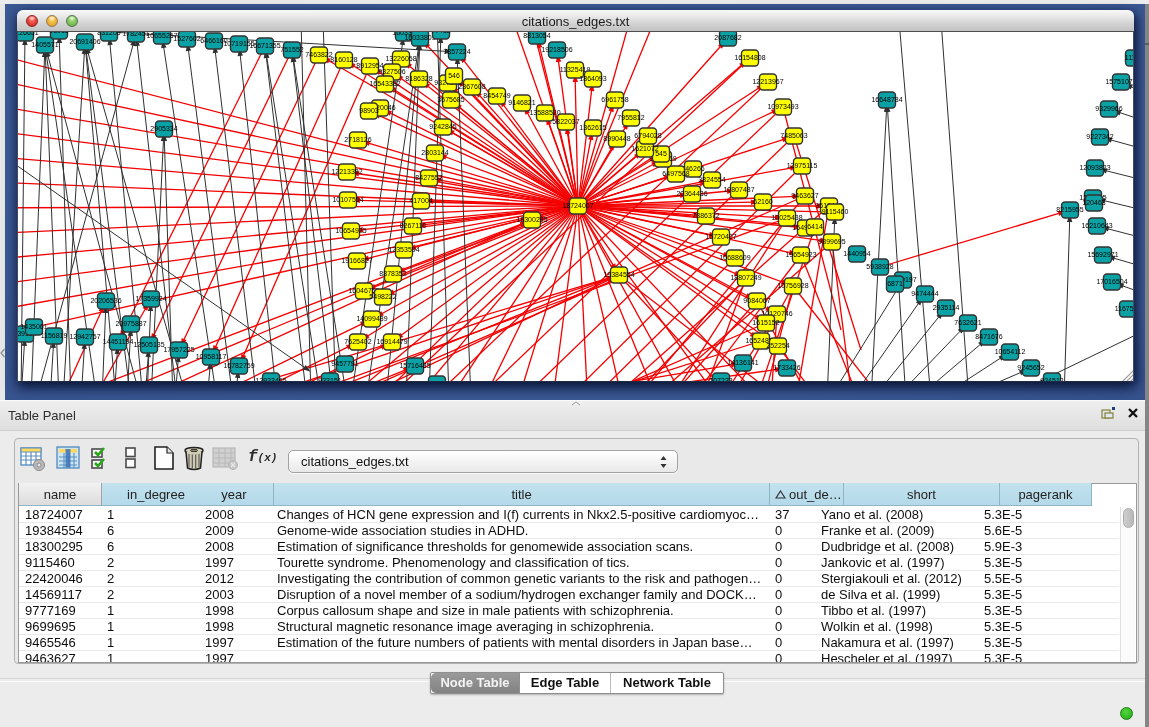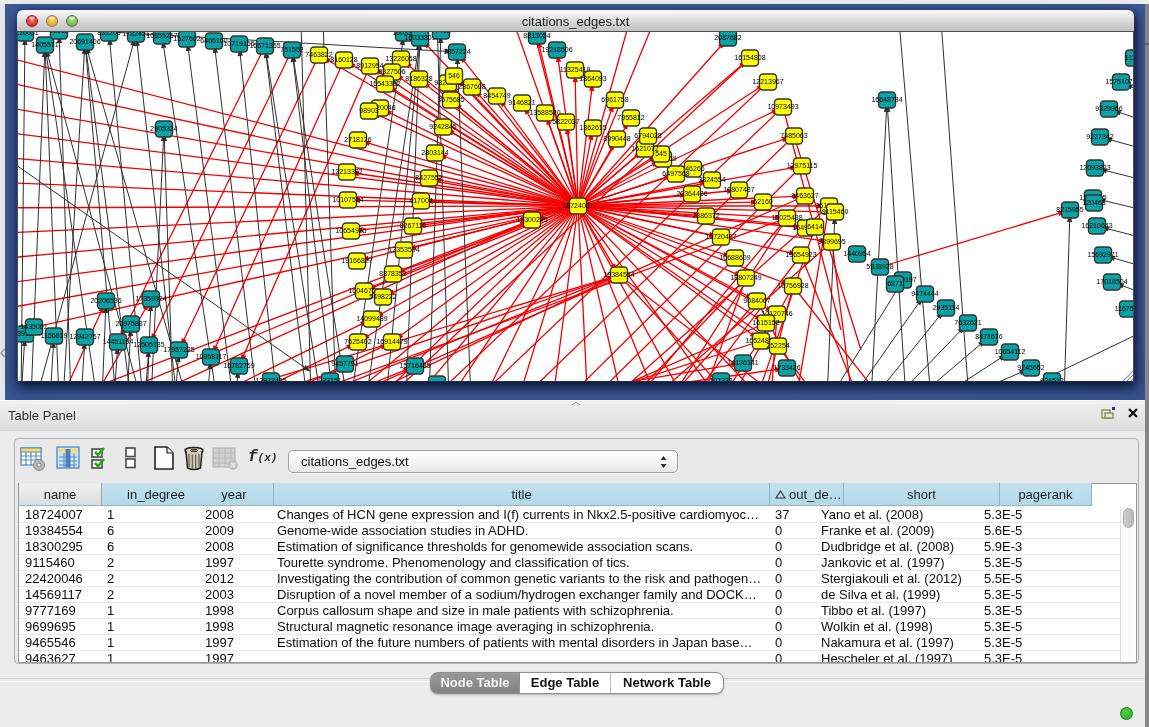--- a/index.html
+++ b/index.html
@@ -43,21 +43,21 @@
 .c-deg{left:88px;width:90px;}
 .c-year{left:186px;width:80px;}
 .c-title{left:258px;width:492px;}
 .c-out{left:756px;width:70px;}
 .c-short{left:802px;width:150px;}
 .c-pr{left:950px;width:100px;margin-left:15px;}
 #vscroll{left:1120px;top:107px;width:15px;height:155px;background:#fbfbfb;border-left:1px solid #e0e0e0;box-sizing:border-box;}
 #vthumb{left:2px;top:1px;width:11px;height:20px;border-radius:6px;background:linear-gradient(90deg,#cfcfcf,#b8b8b8);border:1px solid #ababab;box-sizing:border-box;}
 
 #tabline{left:0;top:278px;width:1149px;height:2px;border-top:1px solid #d4d4d4;border-bottom:1px solid #fafafa;}
-#tabs{left:430px;top:272px;width:294px;height:22px;border:1px solid #8f8f8f;border-radius:8px;
+#tabs{left:430px;top:272px;width:294px;height:22px;border:1px solid #8f8f8f;border-radius:2px;
  background:#fff;box-shadow:0 1px 2px rgba(0,0,0,.25);box-sizing:border-box;}
 #tabs .seg{position:absolute;top:0;height:20px;line-height:20px;font-size:13px;font-weight:bold;text-align:center;color:#111;}
 #seg1{left:0;width:89px;background:linear-gradient(#9a9a9a,#828282);color:#f4f4f4 !important;border-radius:5px 0 0 5px;border-right:1px solid #8f8f8f;box-sizing:border-box;}
 #seg2{left:89px;width:91px;border-right:1px solid #bbb;box-sizing:border-box;}
 #seg3{left:180px;width:112px;}
 #mem{left:962px;top:308px;width:160px;font-size:11px;color:#1d1d1d;text-align:left;margin-top:44px;}
 #memdot{left:1120px;top:307px;width:13px;height:13px;border-radius:50%;background:radial-gradient(circle at 45% 35%,#55d43c,#2fb722 70%,#1d8f17);border:1px solid #1c7d14;box-sizing:border-box;}
 
 .ticon{position:absolute;top:46px;}
 </style></head><body>

